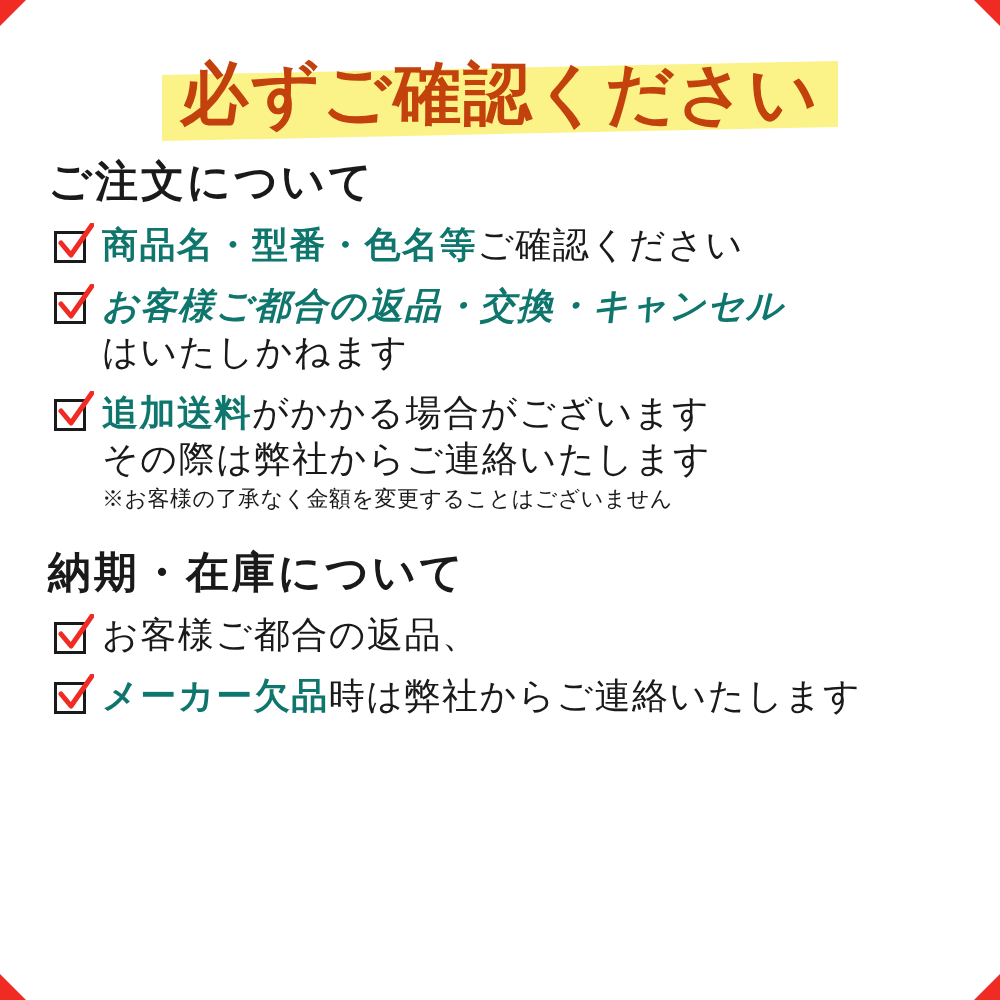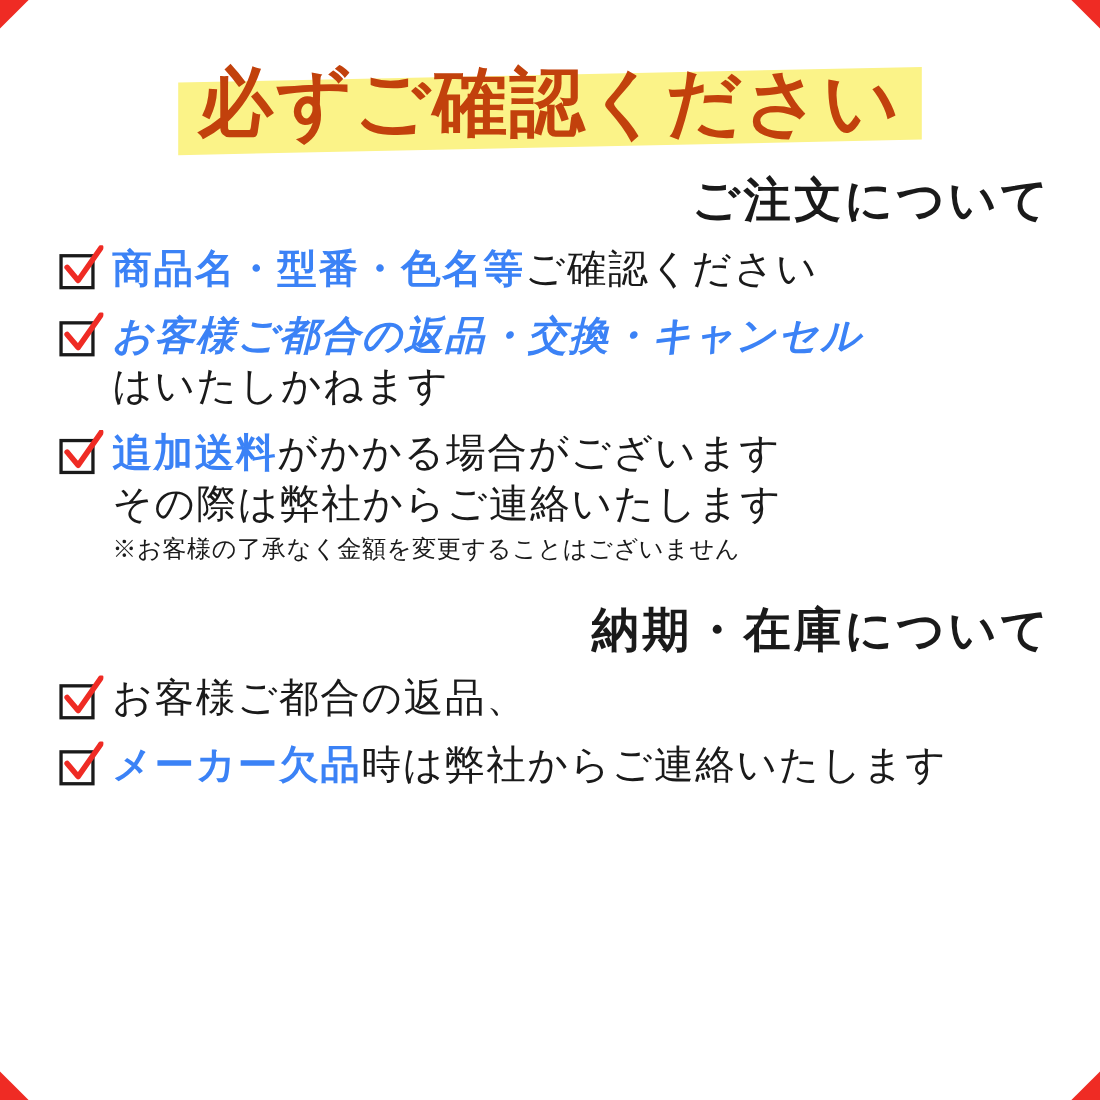--- a/index.html
+++ b/index.html
@@ -83,21 +83,20 @@
   }
 
   
   .section-heading {
     font-family: "DejaVu Serif", "Liberation Serif", serif;
     font-weight: bold;
     font-size: 43px;
     color: #1a1a1a;
     letter-spacing: 3px;
     margin: 16px 0 6px 4px;
-    text-align: right;
   }
   .section-heading.second {
     margin-top: 30px;
   }
 
   
   .item {
     display: flex;
     align-items: flex-start;
     margin: 10px 0 14px 8px;
@@ -133,21 +132,21 @@
     line-height: 1.28;
     letter-spacing: 1.5px;
     color: #1a1a1a;
     white-space: nowrap;
   }
   .line.bold {
     font-weight: bold;
     font-style: italic;
   }
   .red {
-    color: #3b82f6;
+    color: #0f766e;
     font-weight: bold;
   }
   .note {
     font-family: "DejaVu Serif", "Liberation Serif", serif;
     font-size: 22px;
     letter-spacing: 0.5px;
     color: #1a1a1a;
     margin: 2px 0 0 0;
     white-space: nowrap;
   }

